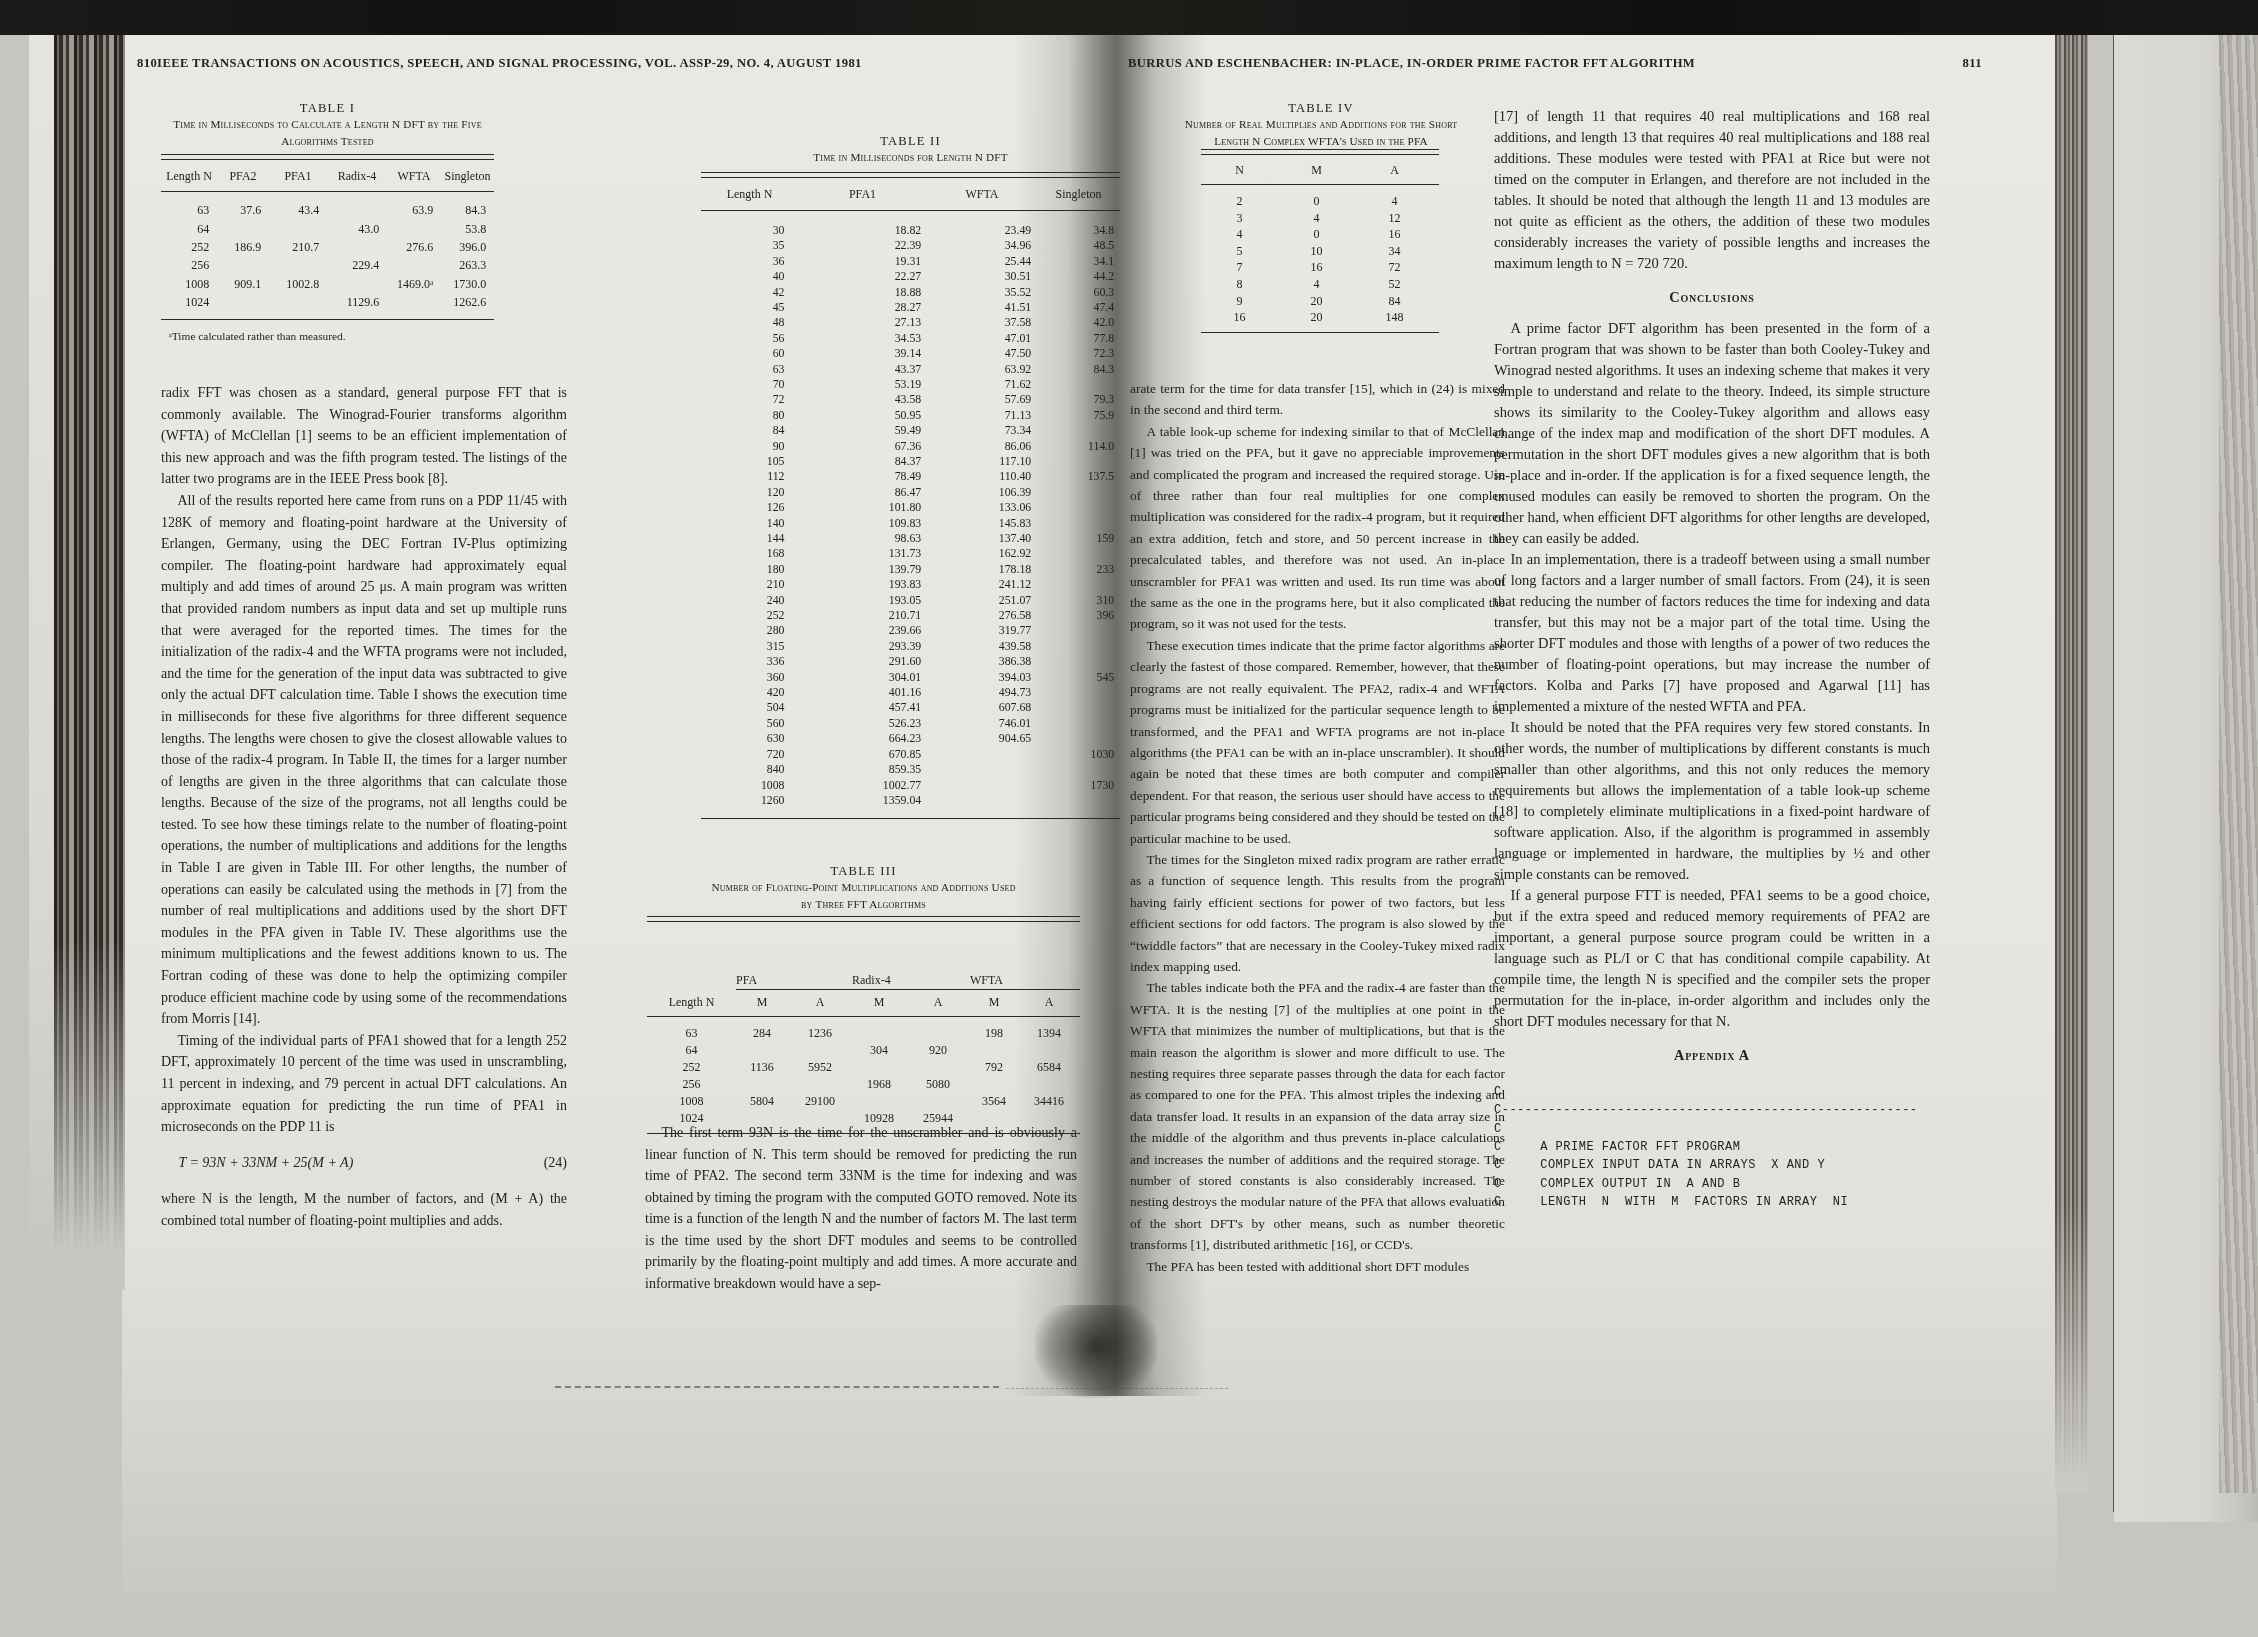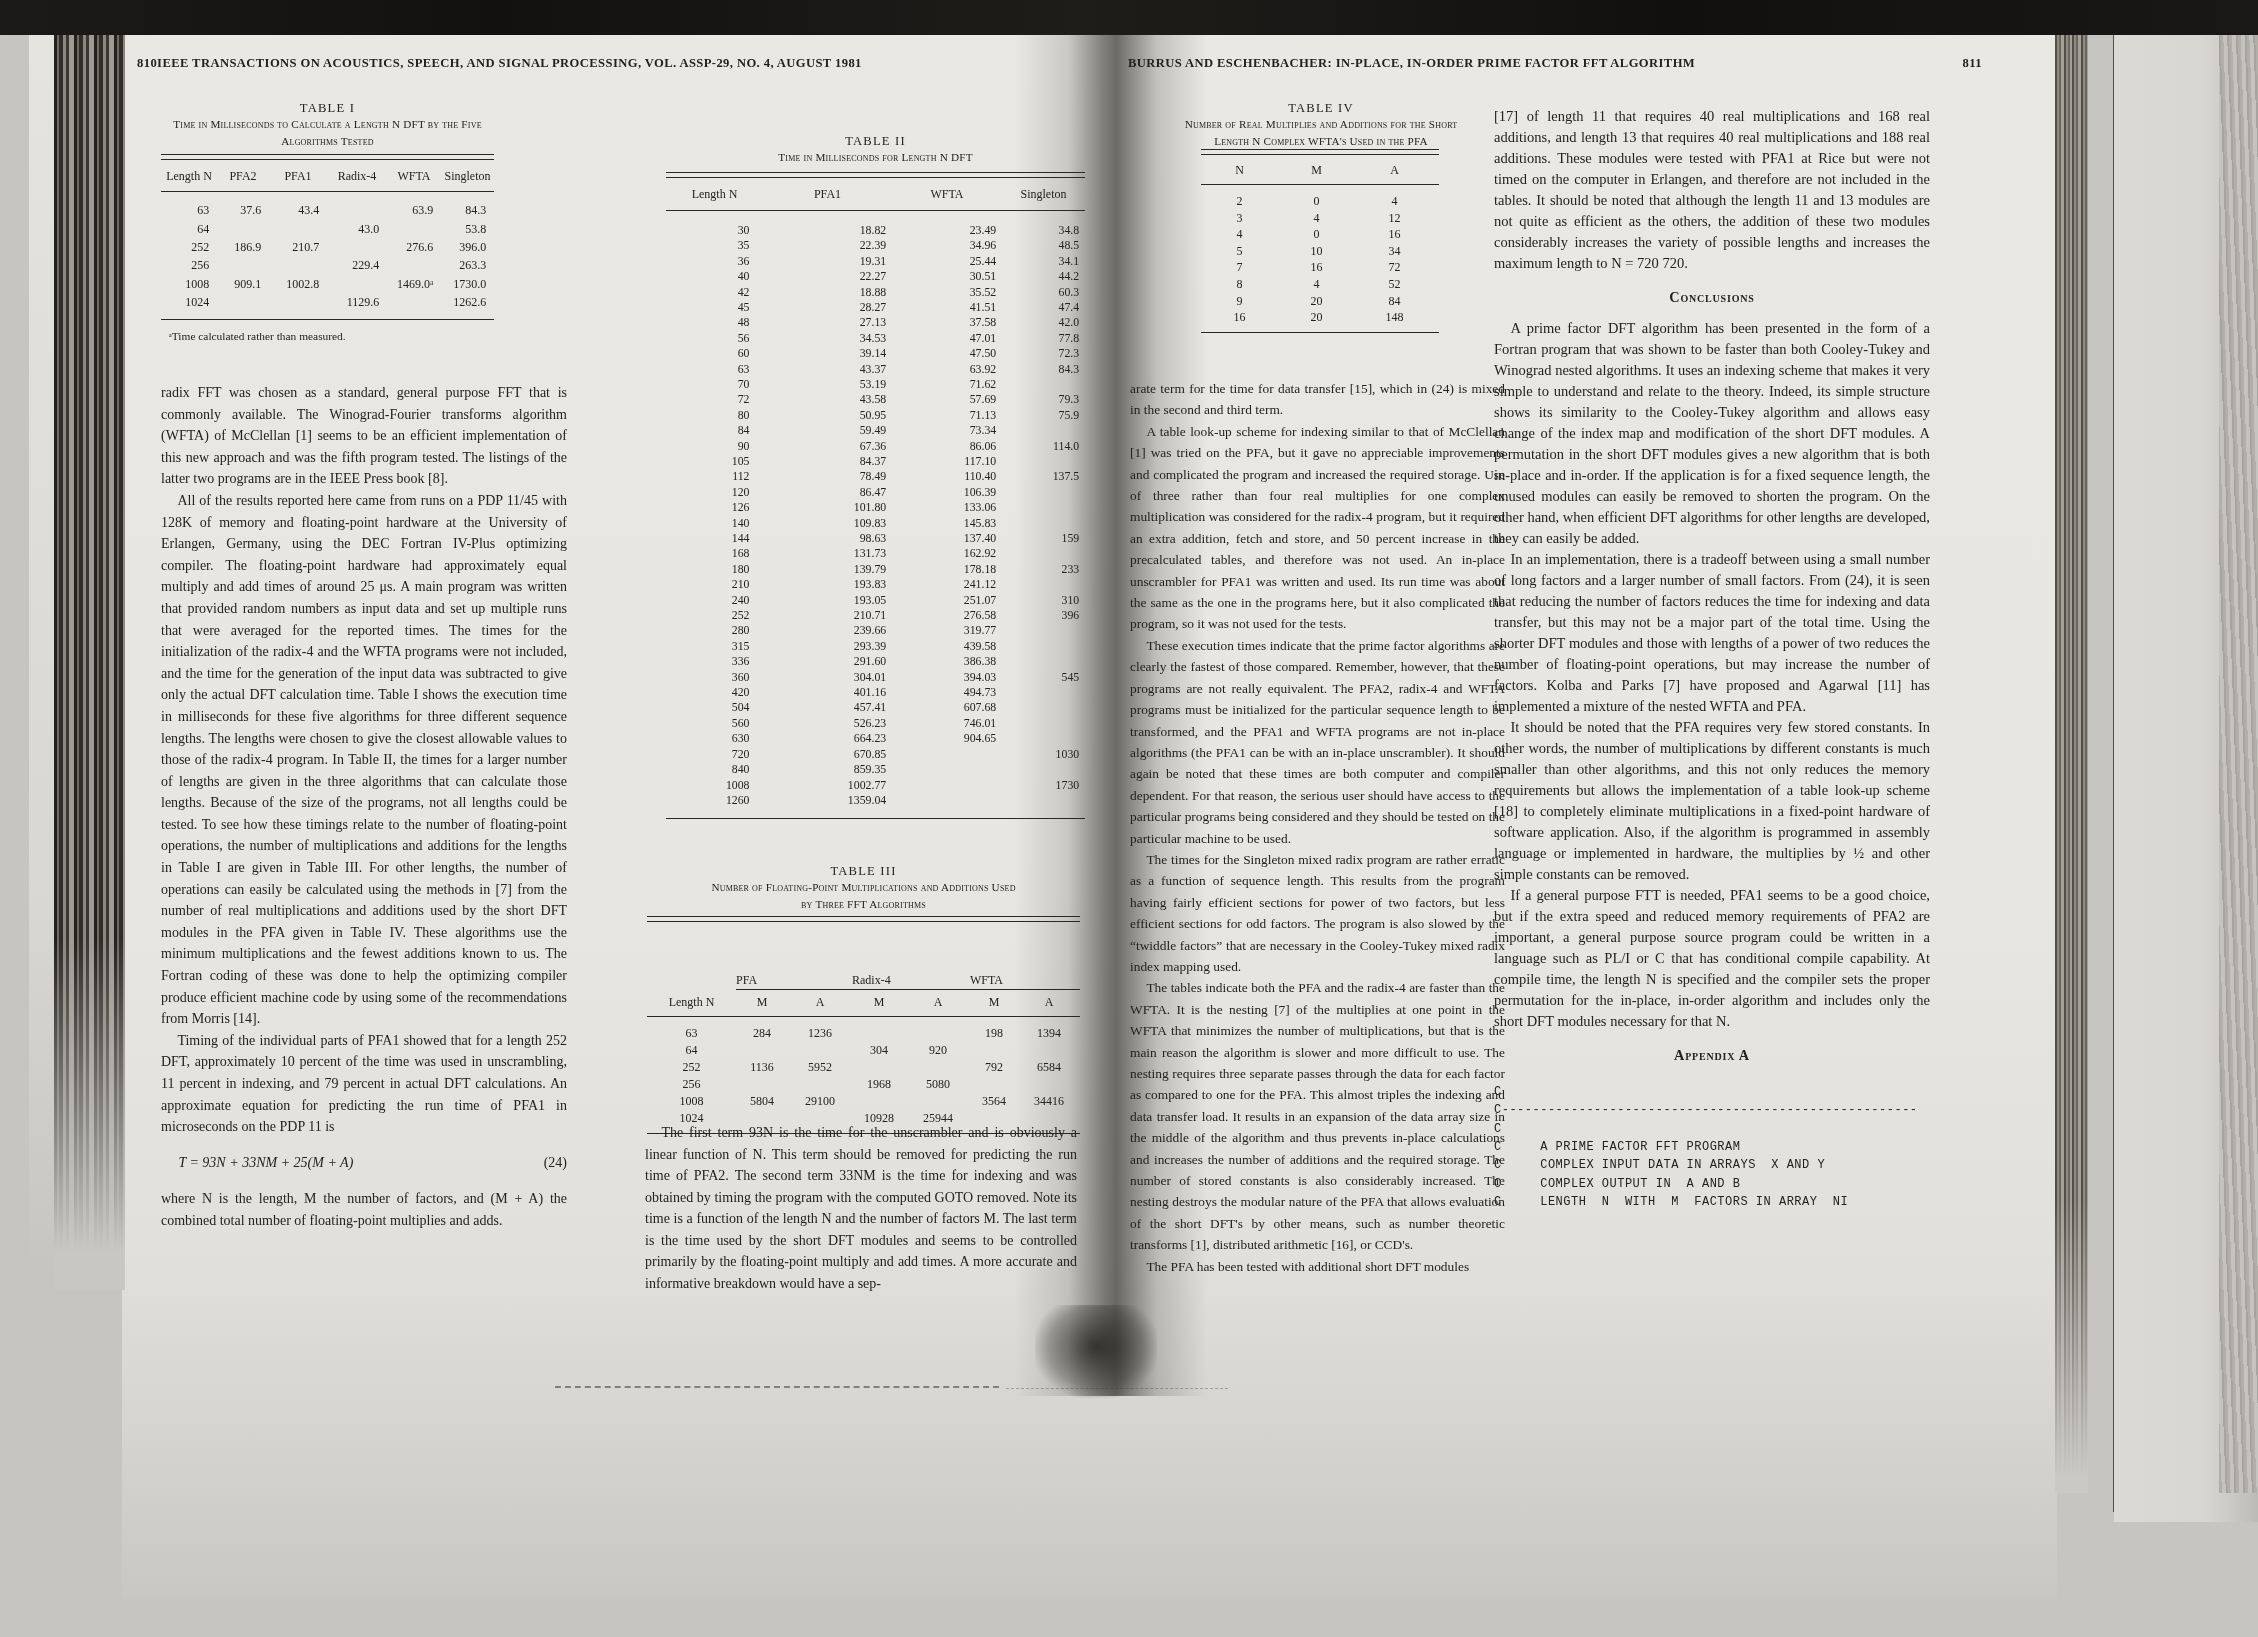--- a/index.html
+++ b/index.html
@@ -53,21 +53,21 @@
   .grid .td{white-space:nowrap;}
   .head-row{padding:6.8px 0 5.8px;}
   .body-pad{padding:9.7px 0 7.7px;}
 
   .t1{left:161px;top:100px;width:333px;}
   .t1-grid{grid-template-columns:56px 52px 58px 60px 54px 53px;line-height:18.3px;}
   .t1 .td{text-align:right;padding-right:7.7px;}
   .t1 .rule-double{margin-top:4.8px;}
   .footnote{font-size:11.4px;margin-top:9.7px;padding-left:7.7px;}
 
-  .t2{left:666px;top:133px;width:419px;}
+  .t2{left:701px;top:133px;width:419px;}
   .t2-grid{grid-template-columns:97px 129px 110px 83px;line-height:15.4px;font-size:11.8px;}
   .t2 .td{text-align:right;padding-right:5.8px;}
   .t2 .td:first-child{padding-right:13.5px;}
   .t2 .rule-double{margin-top:5.8px;}
   .t2 .head-row{padding:9.7px 0 7.7px;}
   .t2 .body-pad{padding:11.6px 0 9.7px;}
 
   .t3{left:647px;top:863px;width:433px;}
   .t3-group{display:grid;grid-template-columns:89px 116px 118px 110px;padding-top:5.8px;line-height:16.4px;}
   .t3-group .th{font-size:12px;margin-top:44px;}

